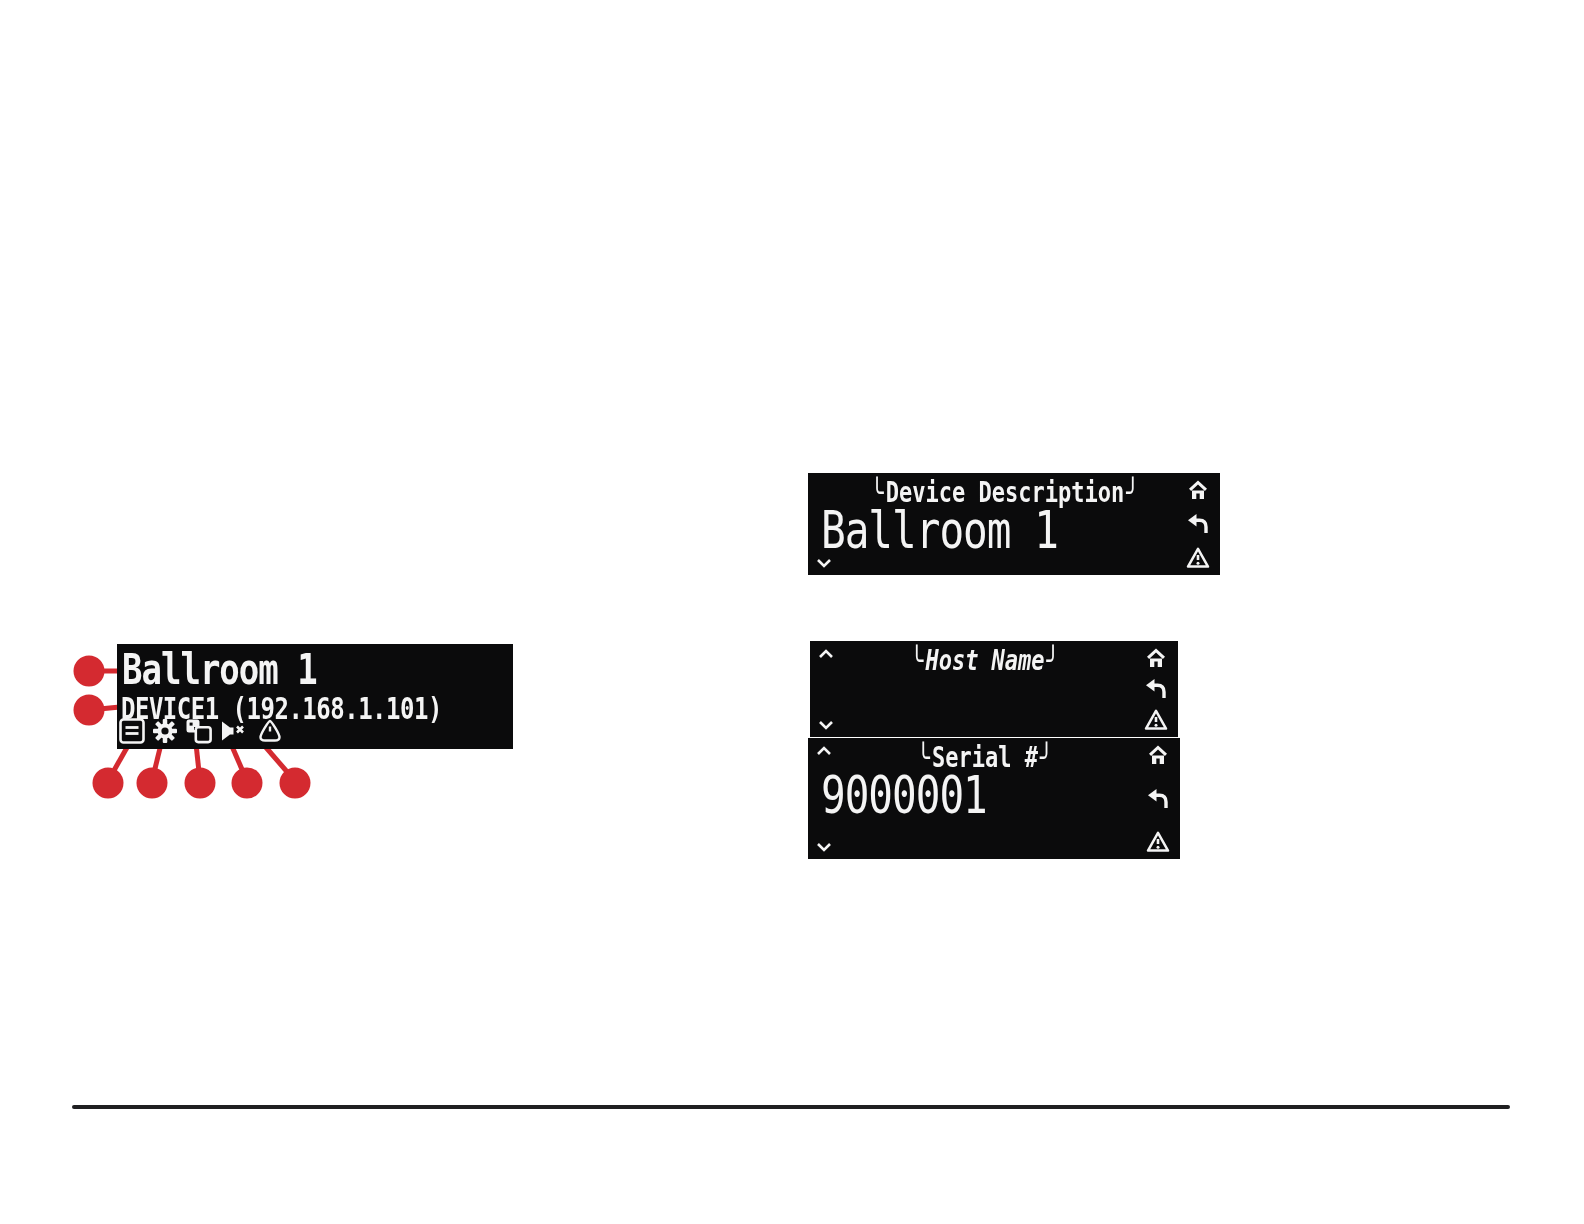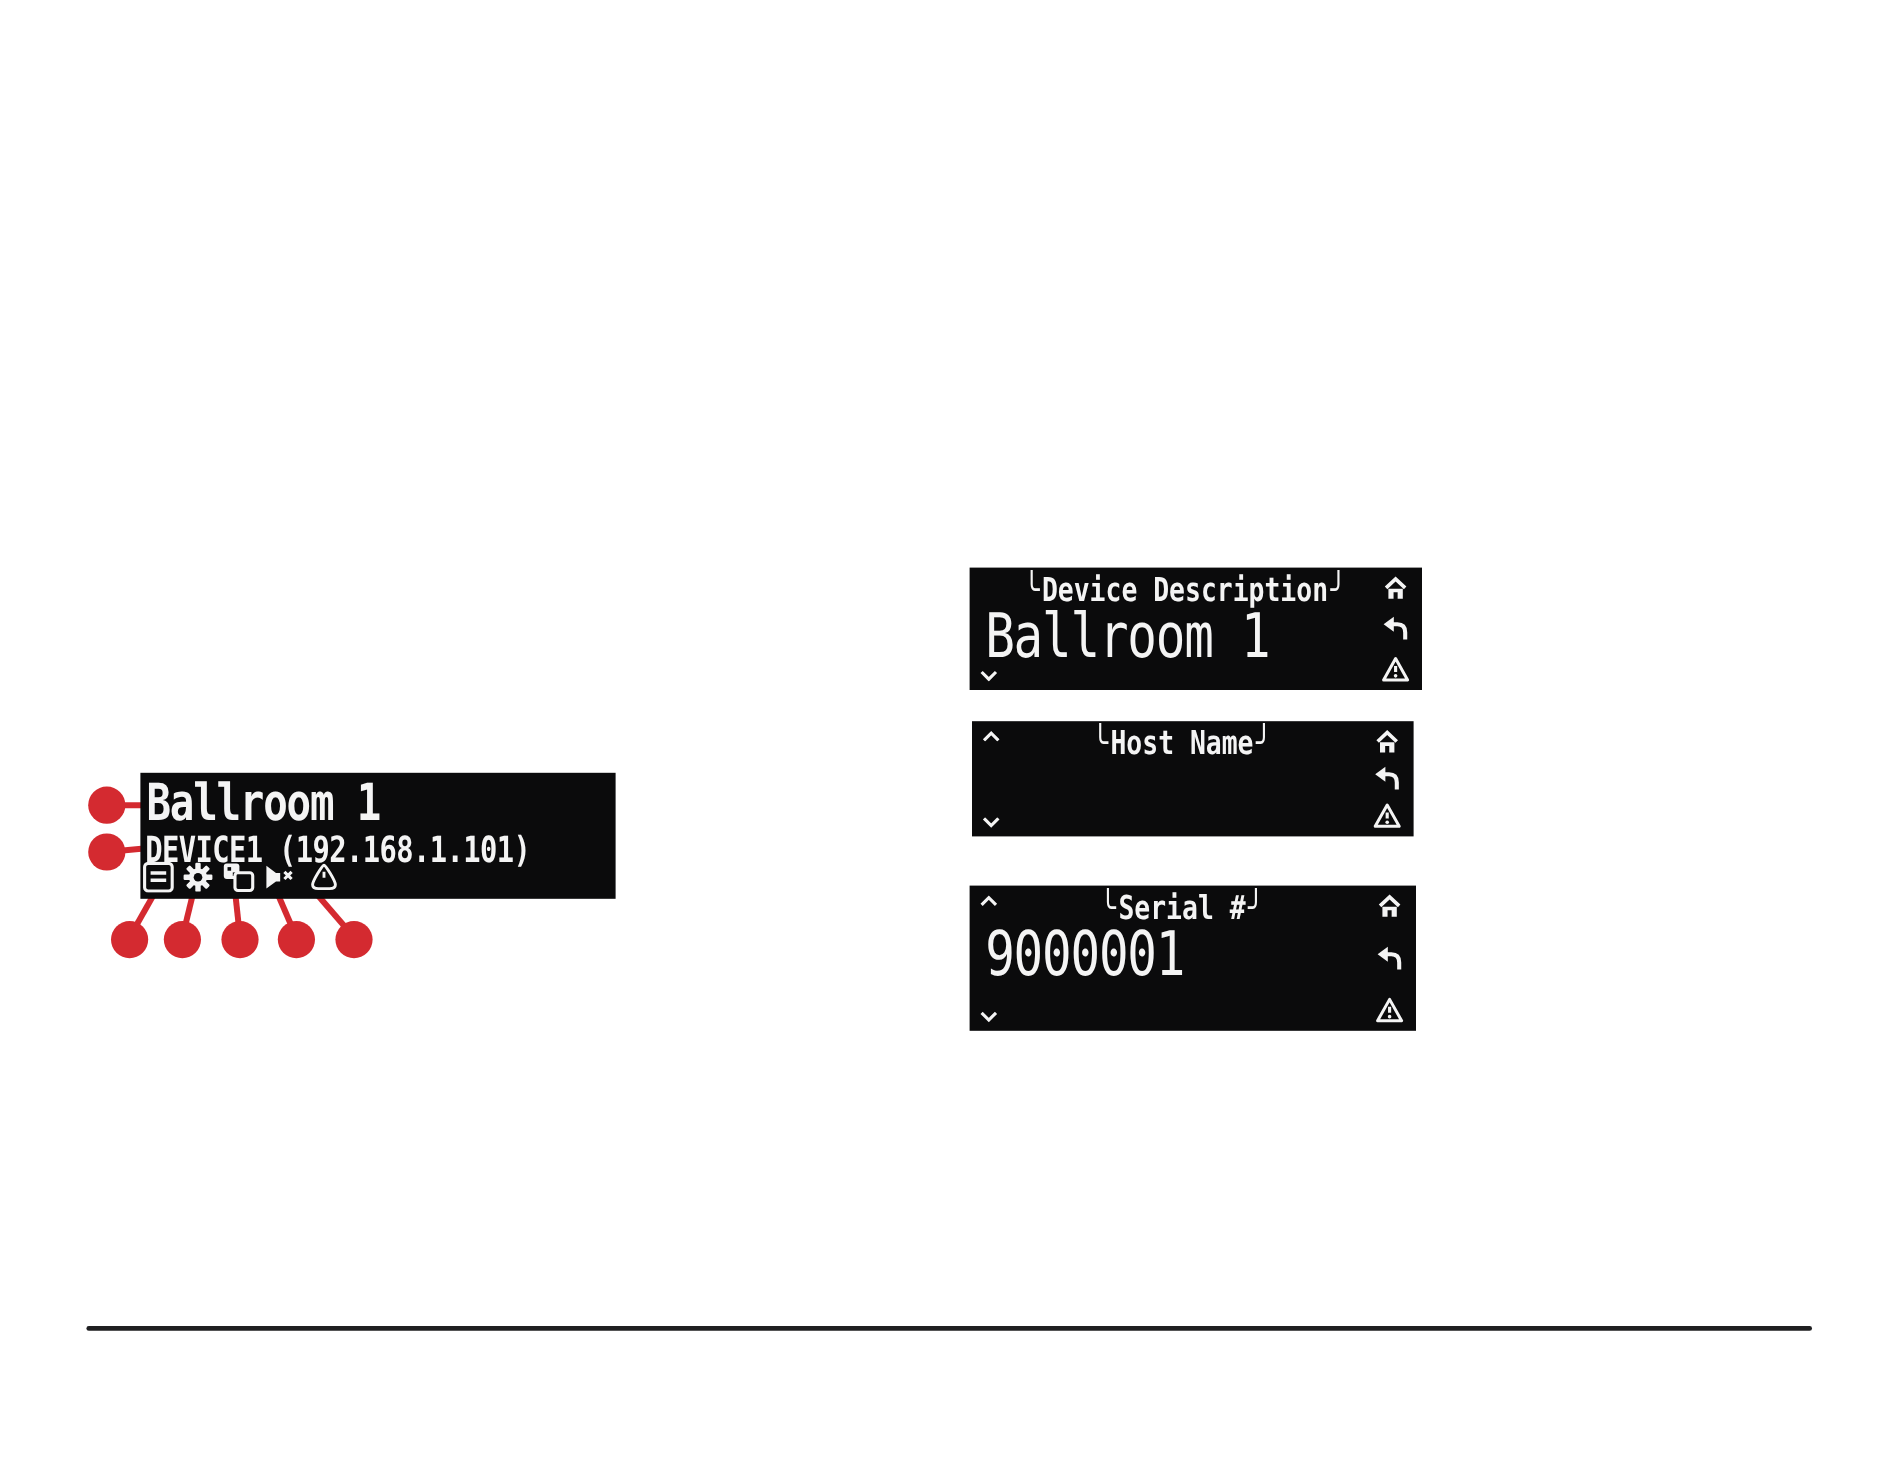--- a/index.html
+++ b/index.html
@@ -8,22 +8,22 @@
     font-family:"DejaVu Sans Mono","Liberation Mono",monospace;
     overflow:hidden;
   }
   .page { position:relative; width:1584px; height:1224px; background:#ffffff; }
 
   
   .lcd {
     position:absolute; background:#0b0b0c; color:#f4f4f4;
   }
   .lcd-home { left:117px; top:644px; width:396px; height:105px; }
-  .scr1 { left:808px; top:473px; width:377px; height:102px; }
-  .scr2 { left:810px; top:601px; width:368px; height:96px;  }
+  .scr1 { left:808px; top:473px; width:412px; height:102px; }
+  .scr2 { left:810px; top:641px; width:368px; height:96px;font-style:italic;  }
   .scr3 { left:808px; top:738px; width:372px; height:121px;  }
 
   .tall { display:inline-block; transform:scaleY(1.25); transform-origin:left top; }
 
   .home-line1 {
     position:absolute; left:5px; top:4px;
     font-size:34px; line-height:34px; font-weight:700; letter-spacing:-1px;
     white-space:nowrap;
   }
   .home-line2 {

